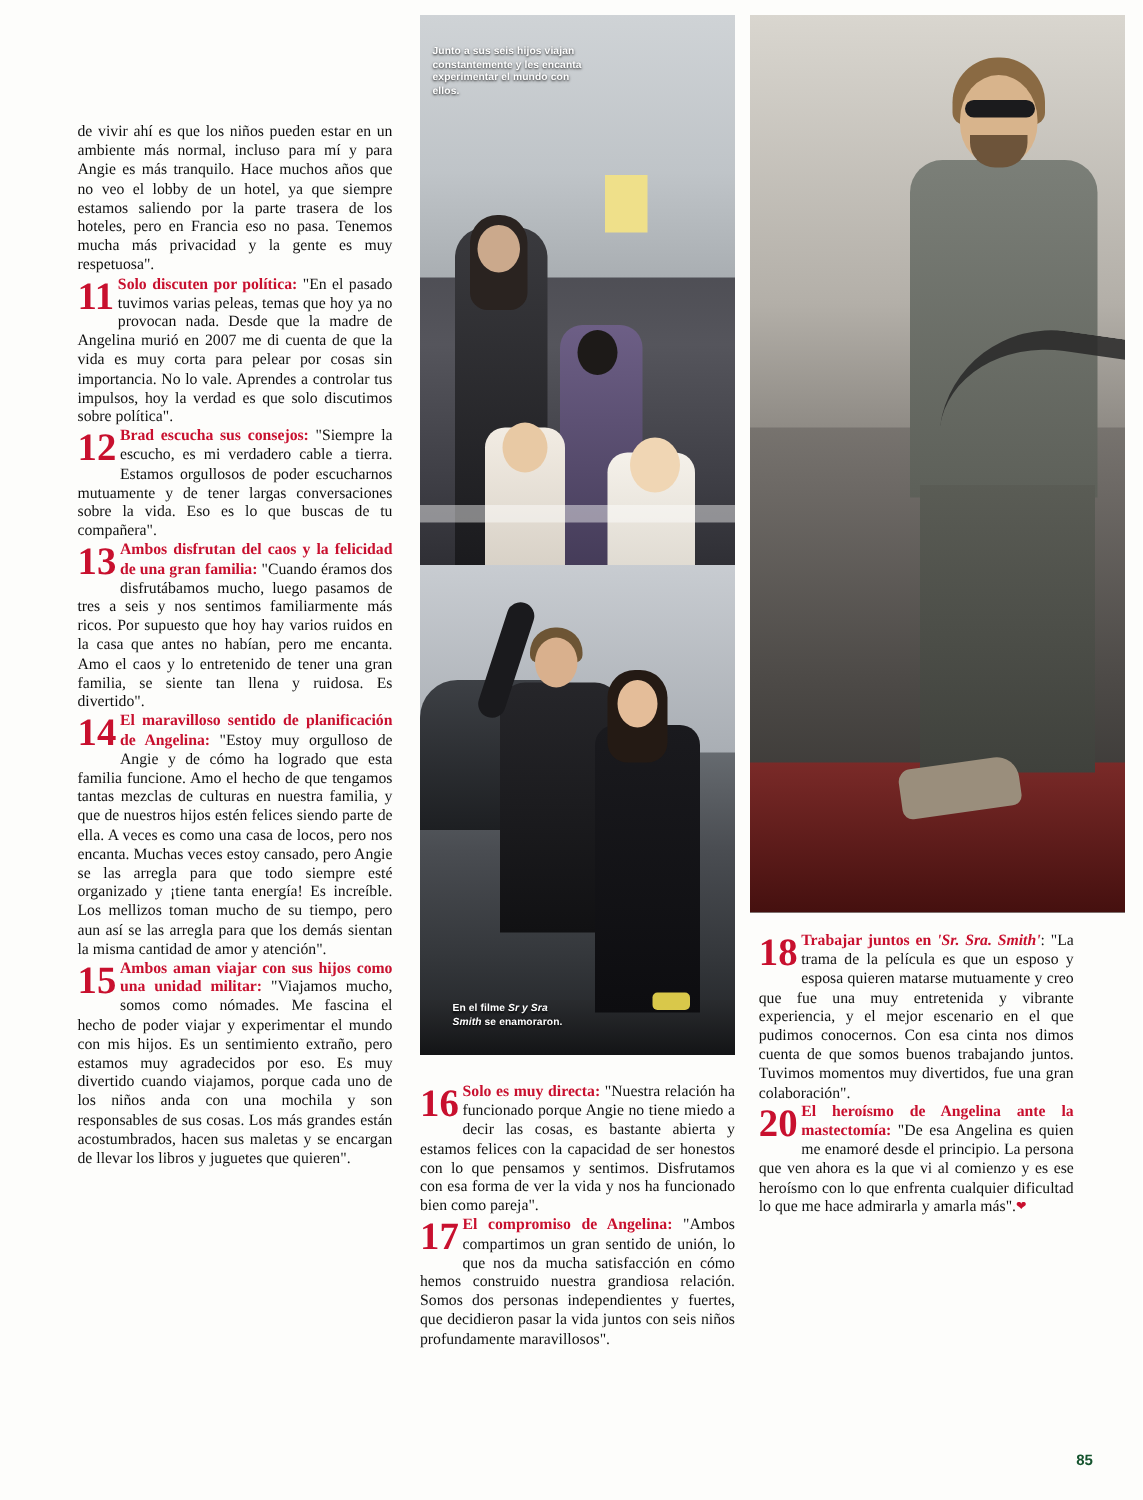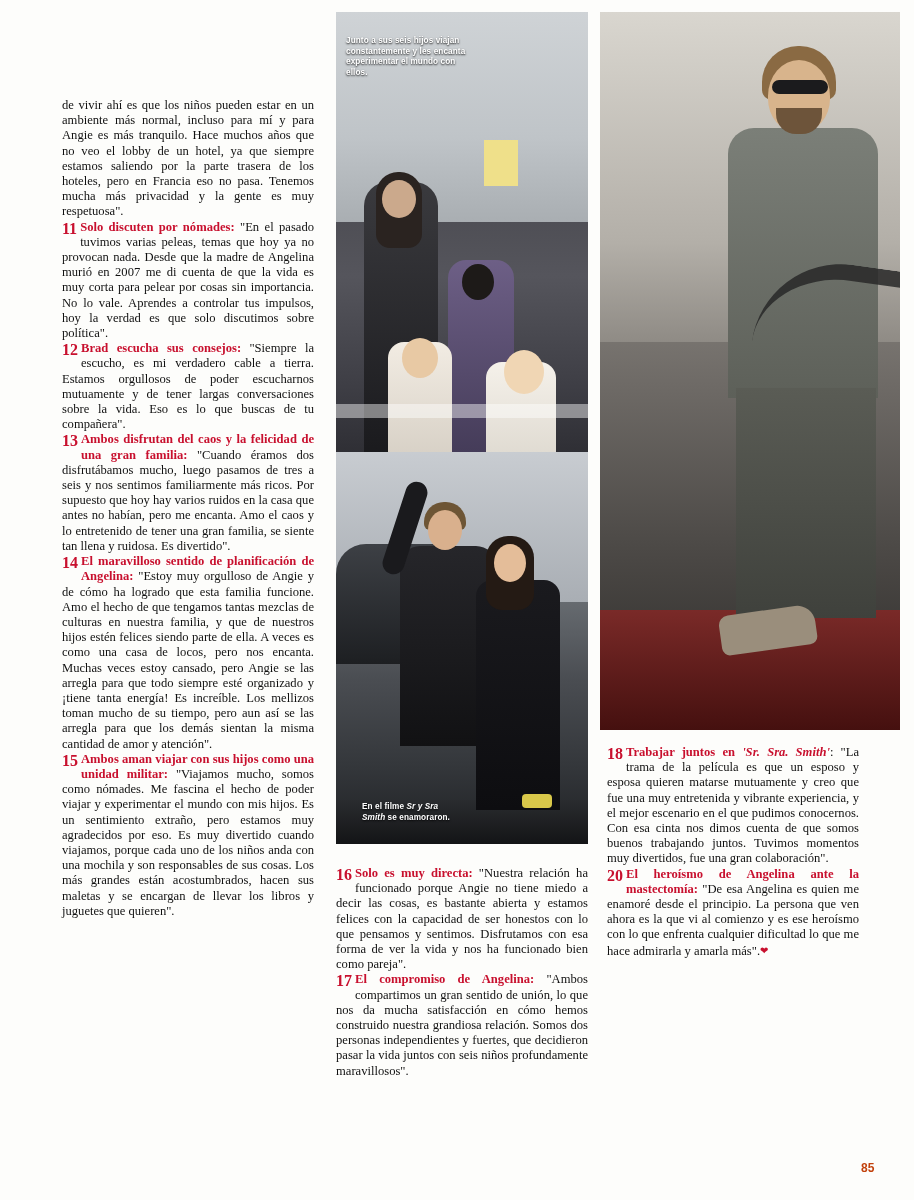--- a/index.html
+++ b/index.html
@@ -32,21 +32,21 @@
     color: #111;
   }
   .col p {
     margin: 0;
     text-indent: 0;
   }
   .num {
     color: #c8102e;
     font-family: "Liberation Serif", serif;
     font-weight: bold;
-    font-size: 16px;
+    font-size: 31px;
     line-height: 1;
     float: left;
     margin: 1px 3px -1px 0;
   }
   .lead {
     color: #c8102e;
     font-weight: bold;
   }
   .lead i { font-style: italic; }
 
@@ -281,21 +281,21 @@
     color: #111;
     letter-spacing: .2px;
   }
   #folio {
     position: absolute;
     left: 861px;
     top: 1161px;
     font-family: "Liberation Sans", sans-serif;
     font-weight: bold;
     font-size: 12px;
-    color: #c2410c;
+    color: #14532d;
   }
   .heart {
     color: #c8102e;
     font-size: 10px;
     vertical-align: 1px;
   }
 </style>
 </head>
 <body>
 
@@ -346,21 +346,21 @@
   <div class="caption" id="caption-top">Junto a sus seis hijos viajan constantemente y les encanta experimentar el mundo con ellos.</div>
 
   <div class="caption" id="caption-mid">
     <span>En el filme </span><i>Sr y Sra Smith</i><span> se enamoraron.</span>
   </div>
 
   <div class="col" id="col1">
     <p>de vivir ahí es que los niños pueden estar en un ambiente más normal, incluso para mí y para Angie es más tranquilo. Hace muchos años que no veo el lobby de un hotel, ya que siempre estamos saliendo por la parte trasera de los hoteles, pero en Francia eso no pasa. Tenemos mucha más privacidad y la gente es muy respetuosa".</p>
 
     <p class="entry">
-      <span class="num">11</span><span class="lead">Solo discuten por nómades:</span><span> "En el pasado tuvimos varias peleas, temas que hoy ya no provocan nada. Desde que la madre de Angelina murió en 2007 me di cuenta de que la vida es muy corta para pelear por cosas sin importancia. No lo vale. Aprendes a controlar tus impulsos, hoy la verdad es que solo discutimos sobre política".</span>
+      <span class="num">11</span><span class="lead">Solo discuten por política:</span><span> "En el pasado tuvimos varias peleas, temas que hoy ya no provocan nada. Desde que la madre de Angelina murió en 2007 me di cuenta de que la vida es muy corta para pelear por cosas sin importancia. No lo vale. Aprendes a controlar tus impulsos, hoy la verdad es que solo discutimos sobre política".</span>
     </p>
 
     <p class="entry">
       <span class="num">12</span><span class="lead">Brad escucha sus consejos:</span><span> "Siempre la escucho, es mi verdadero cable a tierra. Estamos orgullosos de poder escucharnos mutuamente y de tener largas conversaciones sobre la vida. Eso es lo que buscas de tu compañera".</span>
     </p>
 
     <p class="entry">
       <span class="num">13</span><span class="lead">Ambos disfrutan del caos y la felicidad de una gran familia:</span><span> "Cuando éramos dos disfrutábamos mucho, luego pasamos de tres a seis y nos sentimos familiarmente más ricos. Por supuesto que hoy hay varios ruidos en la casa que antes no habían, pero me encanta. Amo el caos y lo entretenido de tener una gran familia, se siente tan llena y ruidosa. Es divertido".</span>
     </p>
 

